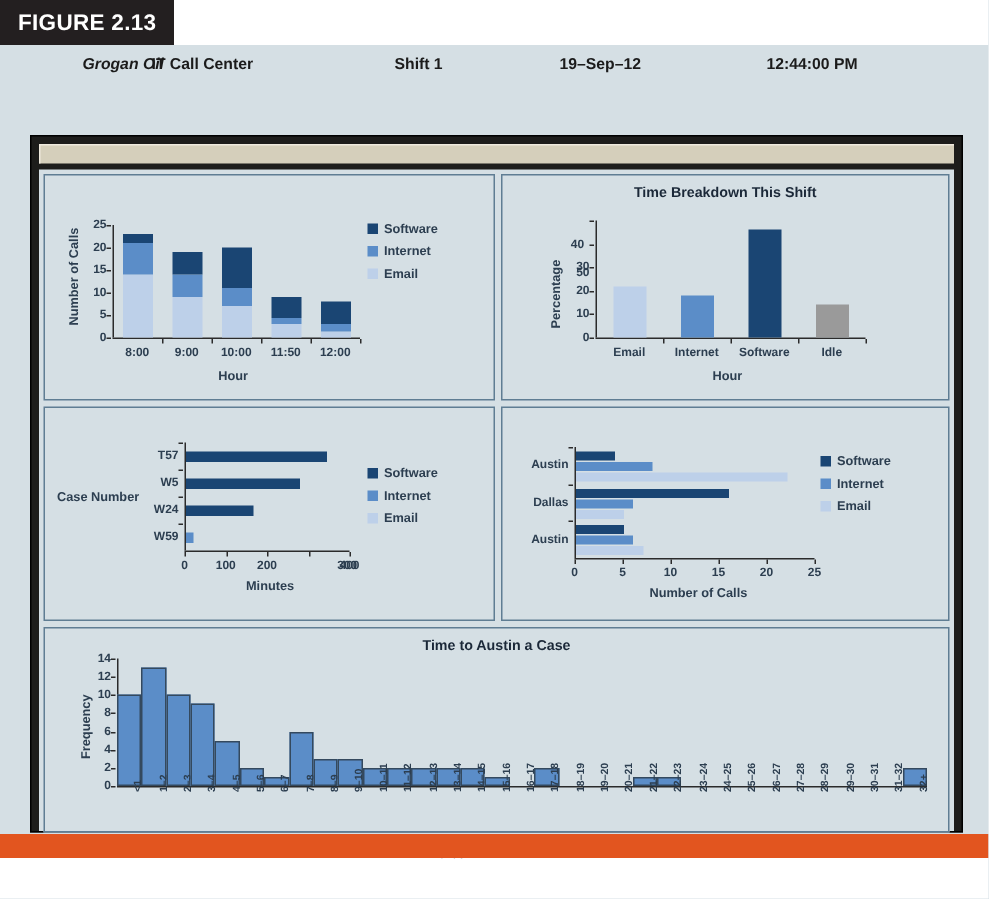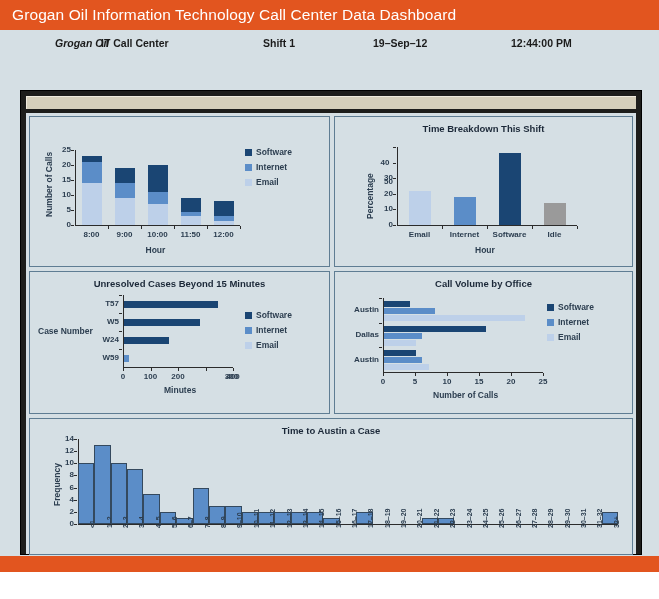--- a/index.html
+++ b/index.html
@@ -104,21 +104,21 @@
 
   .footer-bar {
     position: absolute; left: 0; bottom: 0;
     width: 659px; height: 16px; background: #e2551f;
   }
 </style>
 </head>
 <body>
 
 <div class="fig-header">
-  <div class="fig-title">Grogan Oil Information Technology Call Center Data Dashboard</div>
+  <div class="fig-tag">FIGURE 2.13</div>
 </div>
 
 <div class="page">
 
   <div class="info-bar">
     <span class="ib-1">Grogan Oil</span>
     <span class="ib-2">IT Call Center</span>
     <span class="ib-3">Shift 1</span>
     <span class="ib-4">19–Sep–12</span>
     <span class="ib-5">12:44:00 PM</span>
@@ -221,21 +221,20 @@
               <div class="lbl" style="left: 197.5px; top: 113px; width: 44px; text-align: center;">Idle</div>
               <div class="axis-name" style="left: 140px; top: 128px;">Hour</div>
               <div class="axis-name vert" style="left: 30px; top: 102px;">Percentage</div>
             </div>
         </div>
       </div>
 
       <div class="row">
 
         <div class="panel p-ml">
-          <div class="chart-title">Unresolved Cases Beyond 15 Minutes</div>
           <div class="plot" id="uc-plot">
               <div class="axis-line" style="left: 93px; top: 23px; width: 1px; height: 72px;"></div>
               <div class="axis-line" style="left: 93px; top: 95px; width: 110px; height: 1px;"></div>
               <div class="tick" style="left: 93px; top: 96px;"></div>
               <div class="lbl" style="left: 81px; top: 100px; width: 24px; text-align: center;">0</div>
               <div class="tick" style="left: 120.5px; top: 96px;"></div>
               <div class="lbl" style="left: 108.5px; top: 100px; width: 24px; text-align: center;">100</div>
               <div class="tick" style="left: 148px; top: 96px;"></div>
               <div class="lbl" style="left: 136px; top: 100px; width: 24px; text-align: center;">200</div>
               <div class="tick" style="left: 175.5px; top: 96px;"></div>
@@ -267,21 +266,20 @@
               <span>Internet</span>
             </div>
             <div class="legend-row">
               <span class="swatch c-mail"></span>
               <span>Email</span>
             </div>
           </div>
         </div>
 
         <div class="panel p-mr">
-          <div class="chart-title">Call Volume by Office</div>
           <div class="plot" id="co-plot">
               <div class="axis-line" style="left: 48px; top: 26px; width: 1px; height: 74px;"></div>
               <div class="axis-line" style="left: 48px; top: 100px; width: 160px; height: 1px;"></div>
               <div class="tick" style="left: 48px; top: 101px;"></div>
               <div class="lbl" style="left: 36px; top: 105px; width: 24px; text-align: center;">0</div>
               <div class="tick" style="left: 80px; top: 101px;"></div>
               <div class="lbl" style="left: 68px; top: 105px; width: 24px; text-align: center;">5</div>
               <div class="tick" style="left: 112px; top: 101px;"></div>
               <div class="lbl" style="left: 100px; top: 105px; width: 24px; text-align: center;">10</div>
               <div class="tick" style="left: 144px; top: 101px;"></div>

